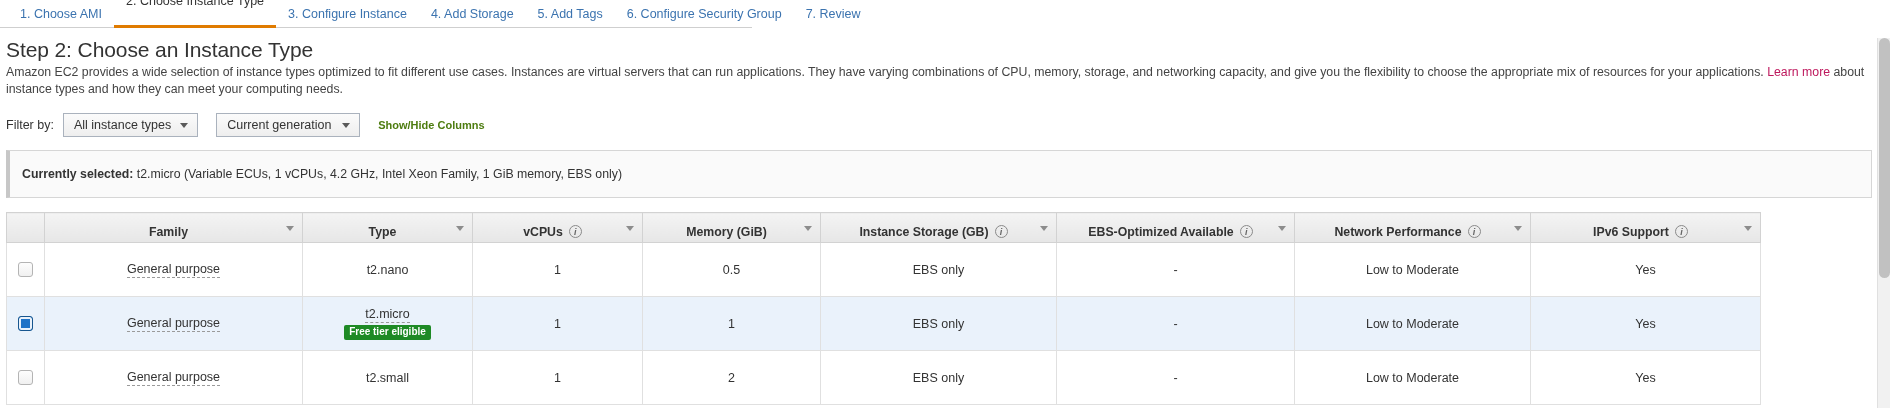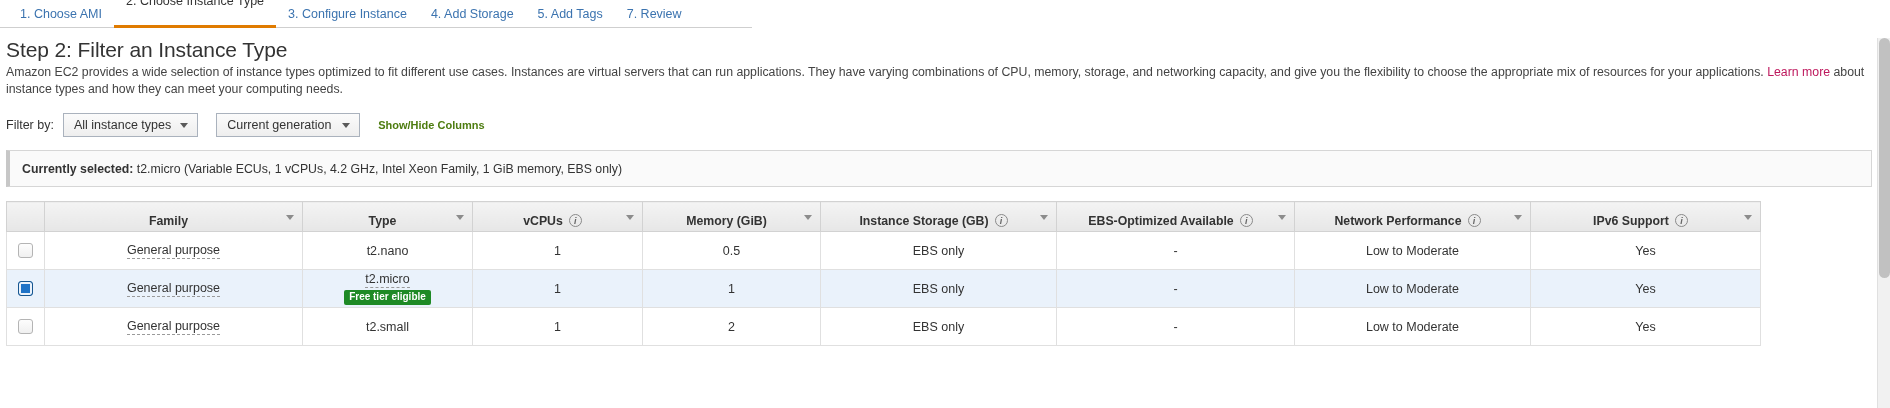--- a/index.html
+++ b/index.html
@@ -98,21 +98,21 @@
     cursor: pointer;
     text-align: right;
   }
 
   
   .selected-banner {
     margin: 12px 6px 0 6px;
     border: 1px solid #d6d6d6;
     border-left: 4px solid #c7c7c7;
     background: #fafafa;
-    height: 37px;
+    height: 48px;
     display: flex;
     align-items: center;
     padding-left: 12px;
     font-size: 12.3px;
     color: #333;
     width: 1866px;
   }
   .selected-banner b { font-weight: bold; }
 
   
@@ -150,21 +150,21 @@
     margin-top: -2px;
     width: 0; height: 0;
     border-left: 4px solid transparent;
     border-right: 4px solid transparent;
     border-top: 5px solid #8c8c8c;
     cursor: pointer;
   }
   th.col-check { width: 38px; padding: 0; }
   tbody td {
     border: 1px solid #e0e0e0;
-    height: 38px;
+    height: 54px;
     font-size: 12.5px;
     color: #333;
     text-align: center;
     background: #ffffff;
     padding: 0 4px;
   }
   tbody tr.selected td { background: #eaf2fb; }
   tbody td.cell-check { width: 38px; }
 
   .checkbox {
@@ -215,24 +215,25 @@
 <body>
 
 <div class="page">
 
   <div class="wizard-tabs" id="tabbar">
       <div class="wizard-tab">1. Choose AMI</div>
       <div class="wizard-tab active">2. Choose Instance Type</div>
       <div class="wizard-tab">3. Configure Instance</div>
       <div class="wizard-tab">4. Add Storage</div>
       <div class="wizard-tab">5. Add Tags</div>
+      <div class="wizard-tab">6. Configure Security Group</div>
       <div class="wizard-tab">7. Review</div>
     </div>
 
-  <h1 class="heading">Step 2: Filter an Instance Type</h1>
+  <h1 class="heading">Step 2: Choose an Instance Type</h1>
 
   <p class="desc"><span>Amazon EC2 provides a wide selection of instance types optimized to fit different use cases. Instances are virtual servers that can run applications. They have varying combinations of CPU, memory, storage, and networking capacity, and give you the flexibility to choose the appropriate mix of resources for your applications. </span><a href="#">Learn more</a><span> about instance types and how they can meet your computing needs.</span></p>
 
   <div class="filter-bar">
     <span class="filter-label">Filter by:</span>
     <div class="select-box sel-all">
       <span>All instance types</span>
       <span class="caret"></span>
     </div>
     <div class="select-box sel-gen">

